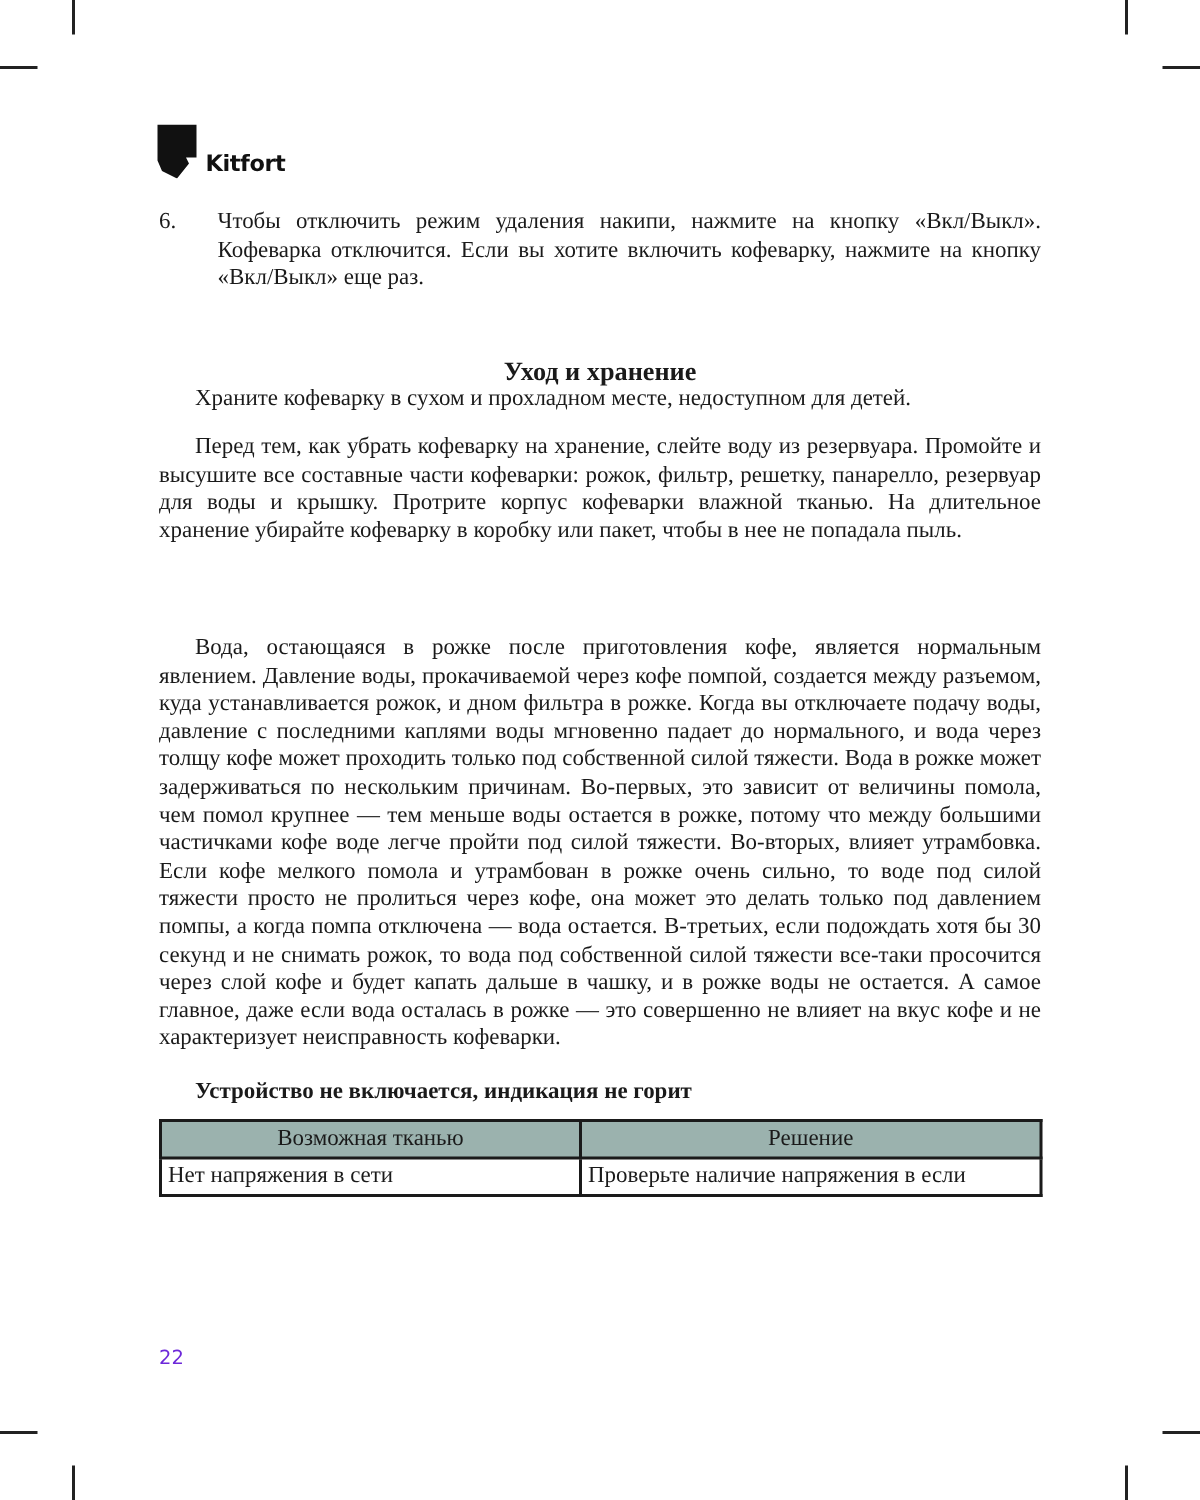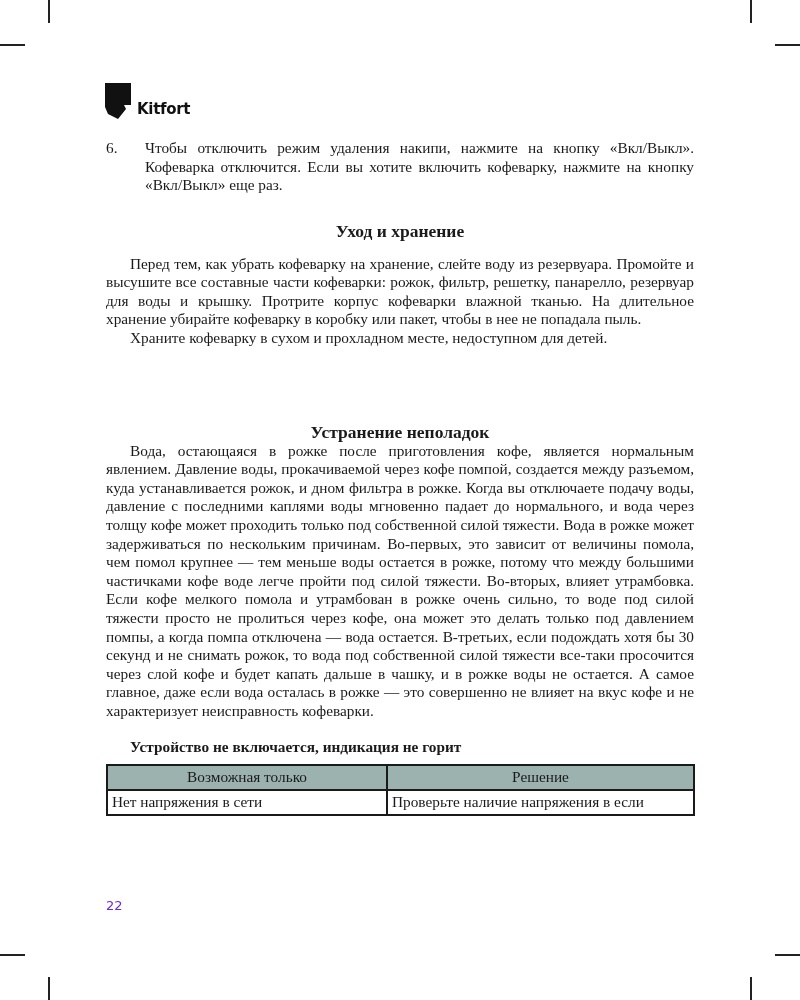--- a/index.html
+++ b/index.html
@@ -50,34 +50,33 @@
   <span class="logo-text">Kitfort</span>
 </div>
 
 <div class="content" style="top:139px;">
   <div class="numbered">
     <span class="num">6.</span>
     <span class="numbered-body">Чтобы отключить режим удаления накипи, нажмите на кнопку «Вкл/Выкл». Кофеварка отключится. Если вы хотите включить кофеварку, нажмите на кнопку «Вкл/Выкл» еще раз.</span>
   </div>
 </div>
 
-<div class="content" style="top:222px;">
+<div class="content" style="top:238px;">
   <h2>Уход и хранение</h2>
+  <p class="indent">Храните кофеварку в сухом и прохладном месте, недоступном для детей.</p>
   <p class="indent" style="margin-top:14px;">Перед тем, как убрать кофеварку на хранение, слейте воду из резервуара. Промойте и высушите все составные части кофеварки: рожок, фильтр, решетку, панарелло, резервуар для воды и крышку. Протрите корпус кофеварки влажной тканью. На длительное хранение убирайте кофеварку в коробку или пакет, чтобы в нее не попадала пыль.</p>
-  <p class="indent">Храните кофеварку в сухом и прохладном месте, недоступном для детей.</p>
 </div>
 
 <div class="content" style="top:423px;">
-  <h2>Устранение неполадок</h2>
   <p class="indent">Вода, остающаяся в рожке после приготовления кофе, является нормальным явлением. Давление воды, прокачиваемой через кофе помпой, создается между разъемом, куда устанавливается рожок, и дном фильтра в рожке. Когда вы отключаете подачу воды, давление с последними каплями воды мгновенно падает до нормального, и вода через толщу кофе может проходить только под собственной силой тяжести. Вода в рожке может задерживаться по нескольким причинам. Во-первых, это зависит от величины помола, чем помол крупнее — тем меньше воды остается в рожке, потому что между большими частичками кофе воде легче пройти под силой тяжести. Во-вторых, влияет утрамбовка. Если кофе мелкого помола и утрамбован в рожке очень сильно, то воде под силой тяжести просто не пролиться через кофе, она может это делать только под давлением помпы, а когда помпа отключена — вода остается. В-третьих, если подождать хотя бы 30 секунд и не снимать рожок, то вода под собственной силой тяжести все-таки просочится через слой кофе и будет капать дальше в чашку, и в рожке воды не остается. А самое главное, даже если вода осталась в рожке — это совершенно не влияет на вкус кофе и не характеризует неисправность кофеварки.</p>
   <h3 style="margin-top:17px;">Устройство не включается, индикация не горит</h3>
   <table style="margin-top:8px;">
     <thead>
       <tr>
-        <th style="width:270px;">Возможная только</th>
+        <th style="width:270px;">Возможная тканью</th>
         <th>Решение</th>
       </tr>
     </thead>
     <tbody>
       <tr>
         <td>Нет напряжения в сети</td>
         <td>Проверьте наличие напряжения в если</td>
       </tr>
     </tbody>
   </table>

